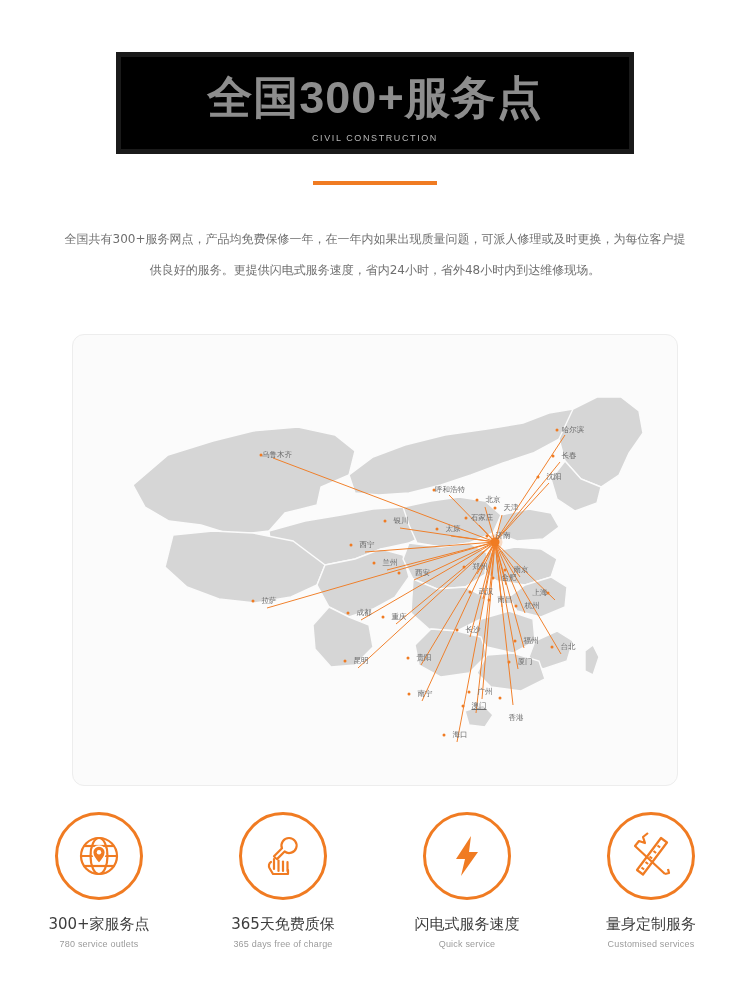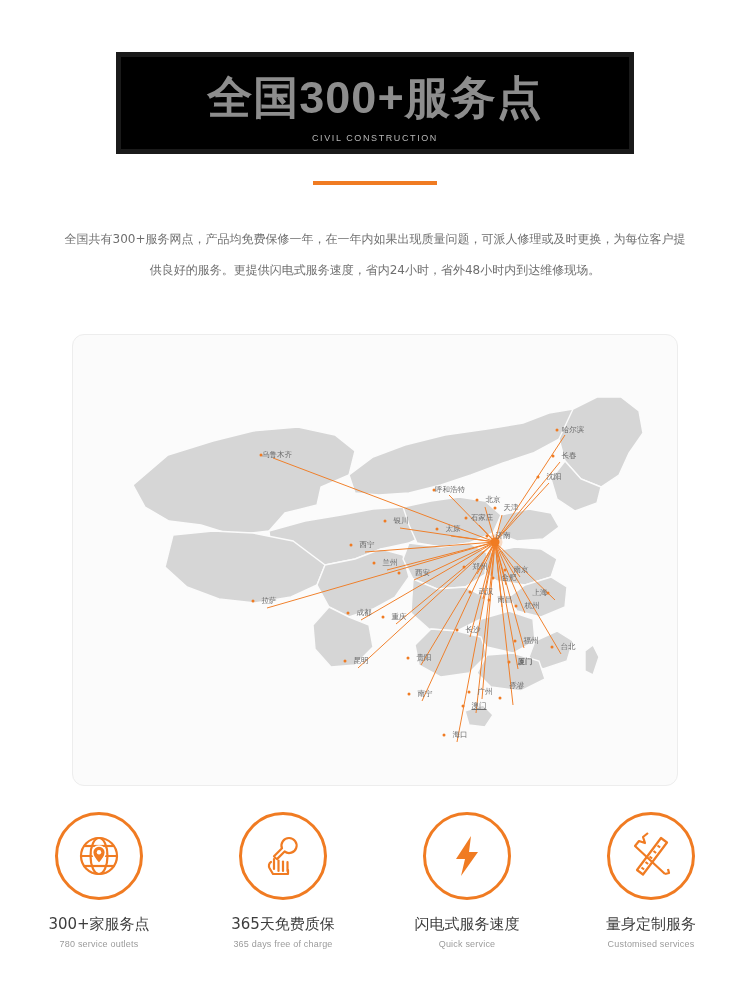--- a/index.html
+++ b/index.html
@@ -291,29 +291,29 @@
       <div class="city-label" style="left: 532px; top: 606px;">杭州</div>
       <div class="city-dot" style="left: 457px; top: 630px;"></div>
       <div class="city-label" style="left: 473px; top: 630px;">长沙</div>
       <div class="city-dot" style="left: 408px; top: 658px;"></div>
       <div class="city-label" style="left: 424px; top: 658px;">贵阳</div>
       <div class="city-dot" style="left: 515px; top: 641px;"></div>
       <div class="city-label" style="left: 531px; top: 641px;">福州</div>
       <div class="city-dot" style="left: 552px; top: 647px;"></div>
       <div class="city-label" style="left: 568px; top: 647px;">台北</div>
       <div class="city-dot" style="left: 509px; top: 662px;"></div>
-      <div class="city-label" style="left: 525px; top: 662px; font-weight: bold;">厦门</div>
+      <div class="city-label" style="left: 525px; top: 662px;">厦门</div>
       <div class="city-dot" style="left: 345px; top: 661px;"></div>
       <div class="city-label" style="left: 361px; top: 661px;">昆明</div>
       <div class="city-dot" style="left: 409px; top: 694px;"></div>
       <div class="city-label" style="left: 425px; top: 694px;">南宁</div>
       <div class="city-dot" style="left: 469px; top: 692px;"></div>
       <div class="city-label" style="left: 485px; top: 692px;">广州</div>
       <div class="city-dot" style="left: 500px; top: 698px;"></div>
-      <div class="city-label" style="left: 516px; top: 686px; font-style: italic;">香港</div>
+      <div class="city-label" style="left: 516px; top: 718px;">香港</div>
       <div class="city-dot" style="left: 463px; top: 706px;"></div>
       <div class="city-label" style="left: 479px; top: 706px; text-decoration: underline;">澳门</div>
       <div class="city-dot" style="left: 444px; top: 735px;"></div>
       <div class="city-label" style="left: 460px; top: 735px;">海口</div>
     </div>
 
   <div class="features">
 
     <div class="feature">
       <div class="feature-icon">

